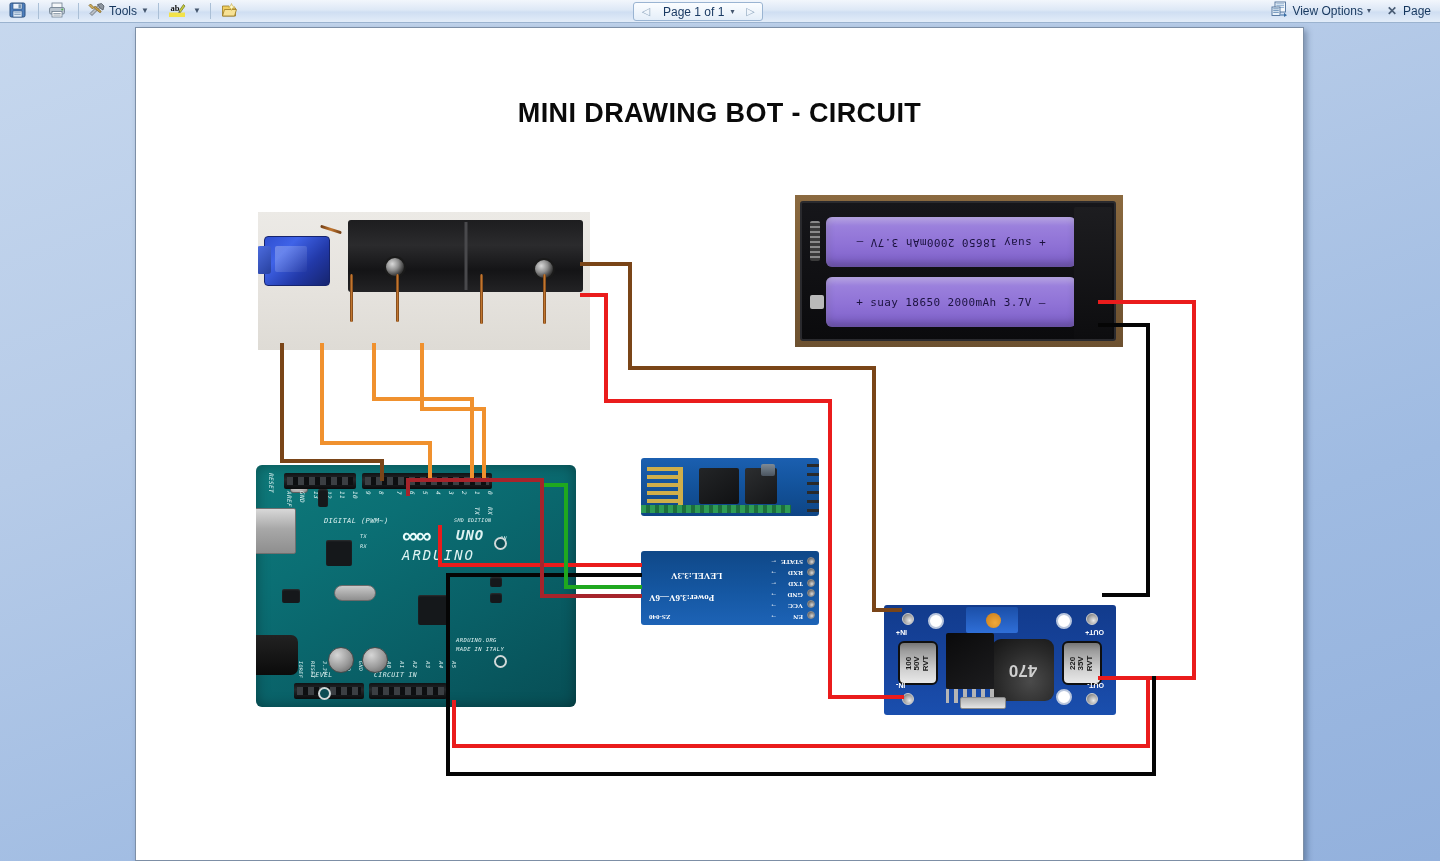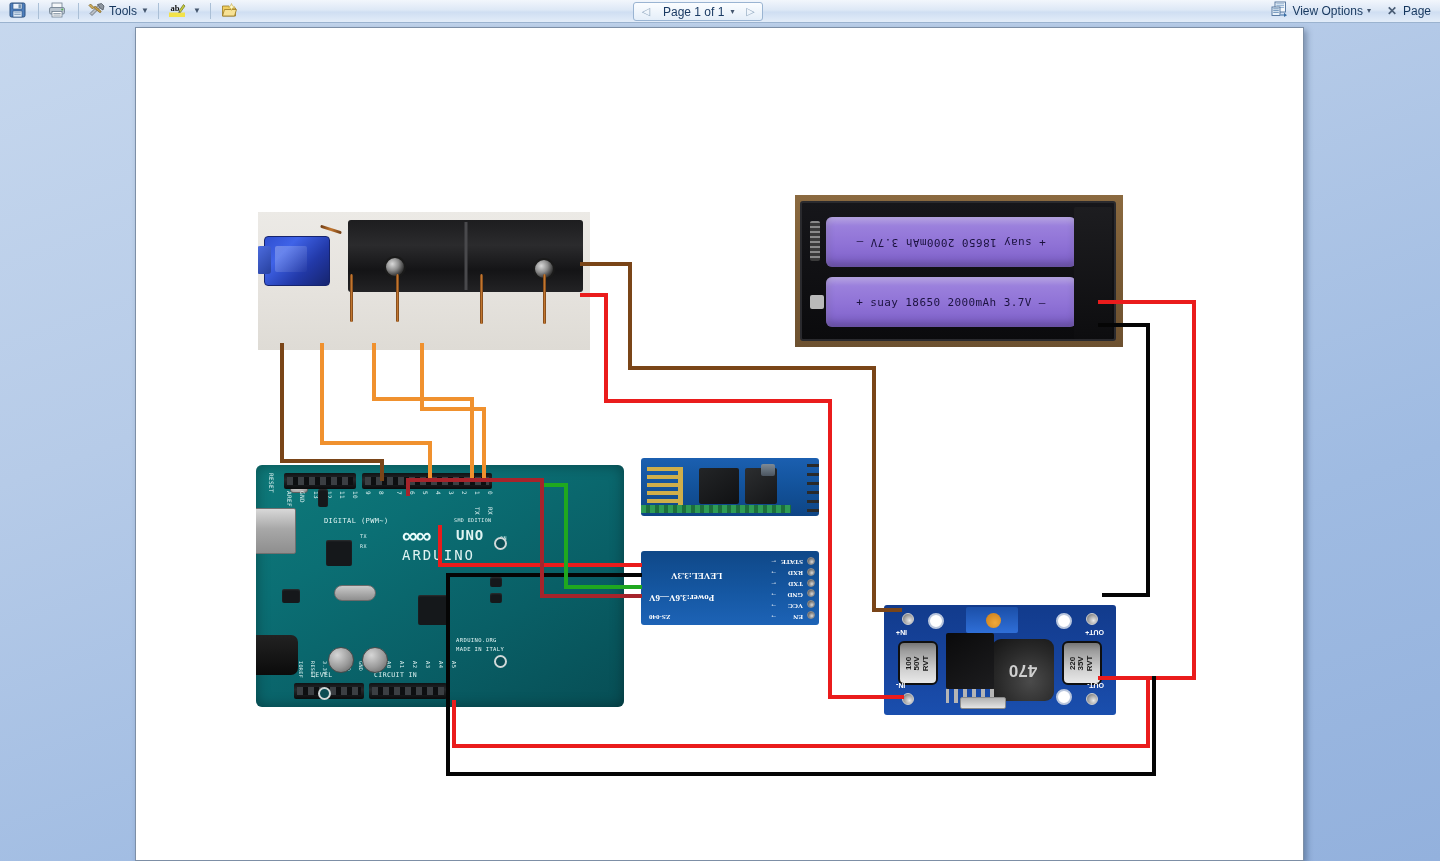--- a/index.html
+++ b/index.html
@@ -141,24 +141,25 @@
   #battery-photo .cell1 .cell-label { transform:translateY(-50%) rotate(180deg); }
   #battery-photo .spring {
     position:absolute; width:10px; height:40px;
     background:repeating-linear-gradient(to bottom,#8a8a8a 0 2px,#3a3a3a 2px 5px);
     border-radius:2px;
   }
   #battery-photo .contact { position:absolute; width:14px; height:14px; background:#b9b9b9; border-radius:2px; }
 
   
   #arduino {
-    left:120px; top:437px; width:368px; height:242px;
+    left:120px; top:437px; width:320px; height:242px;
     background:linear-gradient(150deg,#0e7a7a 0%,#0b6f74 30%,#095f66 65%,#074e55 100%);
     border-radius:6px;
     box-shadow: inset 0 0 14px rgba(0,0,0,.35);
+    font-style: italic;
   }
   #arduino .hdr {
     position:absolute; height:16px;
     background:linear-gradient(to bottom,#101214,#26292c 40%,#0a0b0c);
     border-radius:2px;
   }
   #arduino .hdr::after{
     content:""; position:absolute; left:3px; top:4px; right:3px; height:8px;
     background:repeating-linear-gradient(to right, #3b3f43 0 6px, #0d0f11 6px 11px);
   }
@@ -453,20 +454,21 @@
     </div>
     <div class="tb-btn" style="margin-left:6px;">
       <span class="x-glyph">✕</span>
       <span style="padding-left:3px;">Page</span>
     </div>
   </div>
 </div>
 
 <div id="page">
 
+  <div id="doc-title">MINI DRAWING BOT - CIRCUIT</div>
 
   <div id="servo-photo" class="photo">
     <div class="wall"></div>
     <div class="body"></div>
     <div class="motorcap m1"></div>
     <div class="motorcap m2"></div>
     <div class="servo-blue"></div>
     <div class="lead" style="left:62px; top:16px; width:22px; height:3px; transform:rotate(18deg);"></div>
     <div class="lead" style="left:92px; top:62px; width:3px; height:48px;"></div>
     <div class="lead" style="left:138px; top:62px; width:3px; height:48px;"></div>

